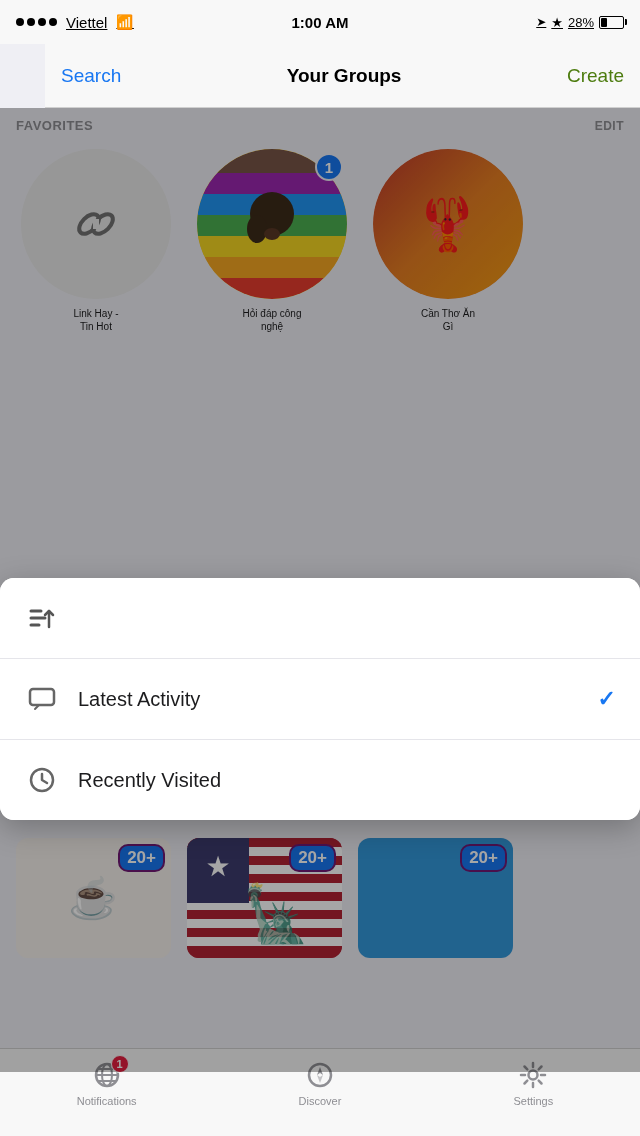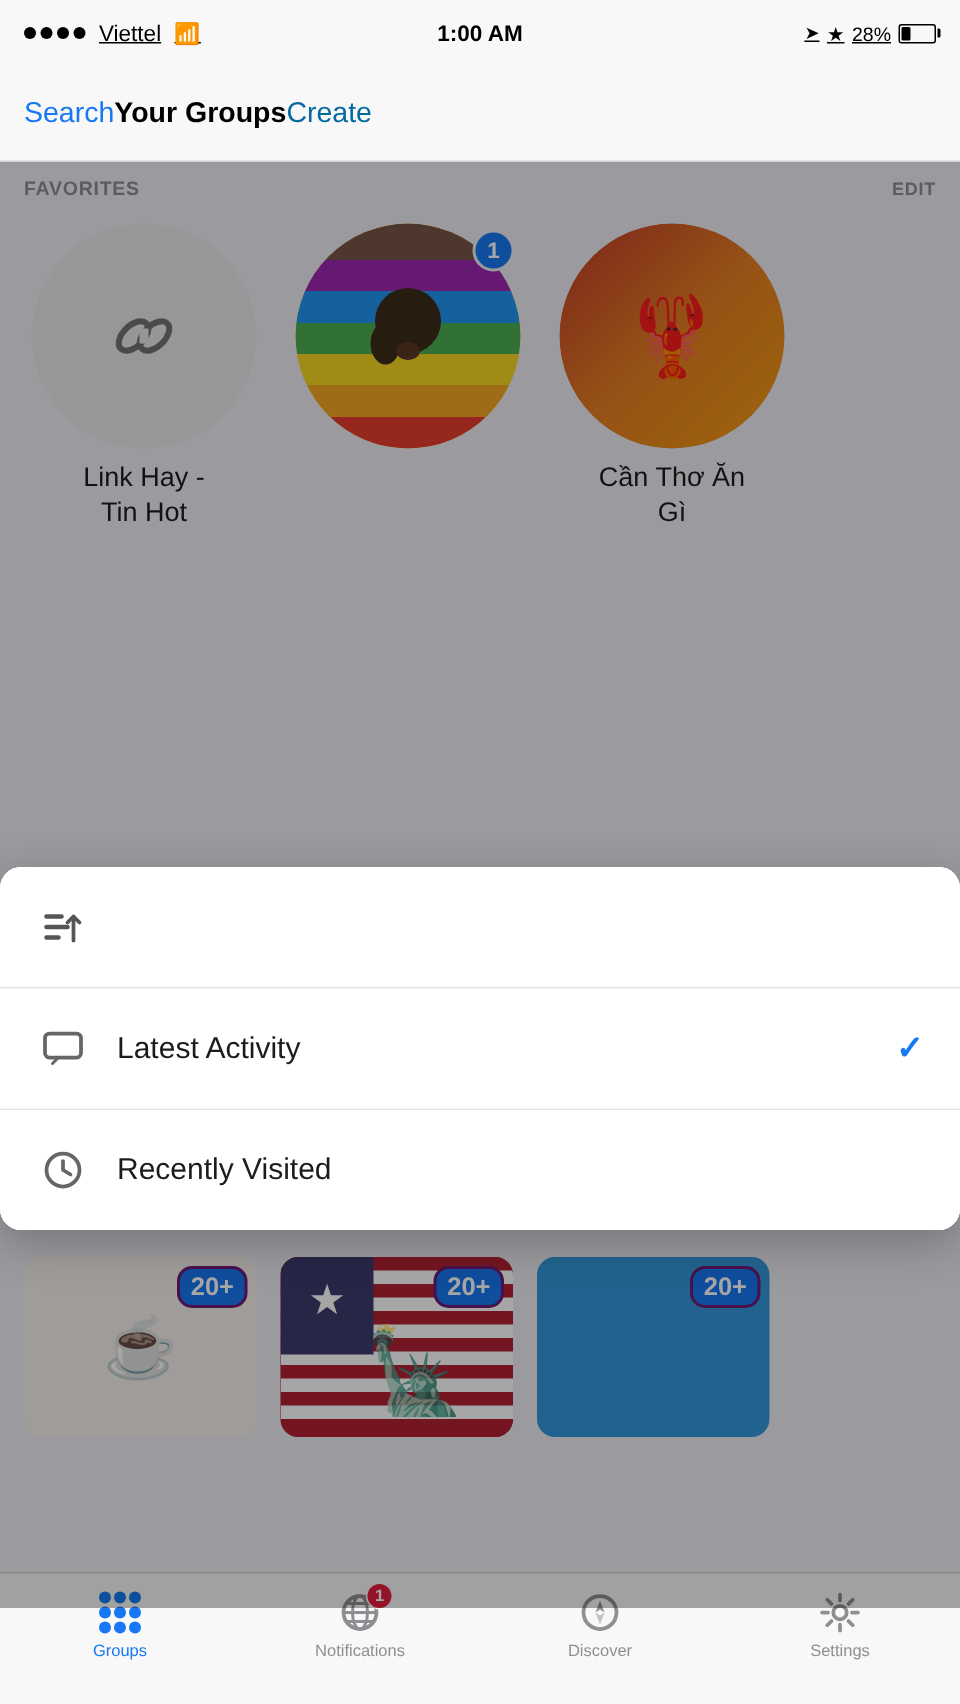--- a/index.html
+++ b/index.html
@@ -93,36 +93,37 @@
       border-radius: 1px;
     }
 
     
     .nav-bar {
       height: 64px;
       background: #f8f8f8;
       border-bottom: 1px solid #d0d0d0;
       display: flex;
       align-items: center;
-      justify-content: flex-start;
+      justify-content: space-between;
       padding: 0 16px;
+      margin-left: 45px;
     }
     .nav-search {
       font-size: 19px;
       color: #1877f2;
       font-weight: 400;
     }
     .nav-title {
       font-size: 19px;
       font-weight: 700;
       color: #000;
     }
     .nav-create {
       font-size: 19px;
-      color: #0369a1;
+      color: #4d7c0f;
       font-weight: 400;
     }
 
     
     .main-content {
       position: relative;
       background: #efeff4;
     }
 
     
@@ -193,21 +194,21 @@
       height: 28px;
       font-size: 15px;
       font-weight: 700;
       display: flex;
       align-items: center;
       justify-content: center;
       border: 2px solid #efeff4;
     }
     .group-name {
       text-align: center;
-      font-size: 18px;
+      font-size: 10px;
       color: #1c1c1e;
       margin-top: 8px;
       line-height: 1.3;
     }
 
     
     .hoi-dap-inner {
       width: 100%;
       height: 100%;
       background: linear-gradient(
@@ -517,20 +518,21 @@
           <div class="hoi-dap-inner">
             <svg width="100" height="100" viewBox="0 0 100 100">
               <circle cx="50" cy="40" r="22" fill="#3d2b1a"></circle>
               <ellipse cx="35" cy="55" rx="10" ry="14" fill="#3d2b1a"></ellipse>
               <ellipse cx="50" cy="60" rx="8" ry="6" fill="#5a3825"></ellipse>
             </svg>
           </div>
         </div>
         <div class="badge">1</div>
       </div>
+      <span class="group-name">Hỏi đáp công<br>nghệ</span>
     </div>
 
     <div class="group-item">
       <div class="group-avatar-wrap">
         <div class="group-avatar can-tho">
           <div class="can-tho-inner">🦞</div>
         </div>
       </div>
       <span class="group-name">Cần Thơ Ăn<br>Gì</span>
     </div>
@@ -618,36 +620,20 @@
         <div class="latest-avatar blue"></div>
         <div class="latest-badge">20+</div>
       </div>
     </div>
   </div>
 
 </div>
 
 <div class="tab-bar">
 
-  <div class="tab-item">
-    <div class="tab-icon">
-      <div class="dots-grid">
-        <div class="dot"></div>
-        <div class="dot"></div>
-        <div class="dot"></div>
-        <div class="dot"></div>
-        <div class="dot"></div>
-        <div class="dot"></div>
-        <div class="dot"></div>
-        <div class="dot"></div>
-        <div class="dot"></div>
-      </div>
-    </div>
-    <span class="tab-label active">Groups</span>
-  </div>
 
   <div class="tab-item">
     <div class="tab-icon" style="position:relative;">
       <svg width="28" height="28" viewBox="0 0 28 28" fill="none">
         <circle cx="14" cy="14" r="11" stroke="#8e8e93" stroke-width="2.5" fill="none"></circle>
         <ellipse cx="14" cy="14" rx="5" ry="11" stroke="#8e8e93" stroke-width="2" fill="none"></ellipse>
         <line x1="3" y1="14" x2="25" y2="14" stroke="#8e8e93" stroke-width="2"></line>
         <line x1="5" y1="8" x2="23" y2="8" stroke="#8e8e93" stroke-width="2"></line>
         <line x1="5" y1="20" x2="23" y2="20" stroke="#8e8e93" stroke-width="2"></line>
       </svg>

